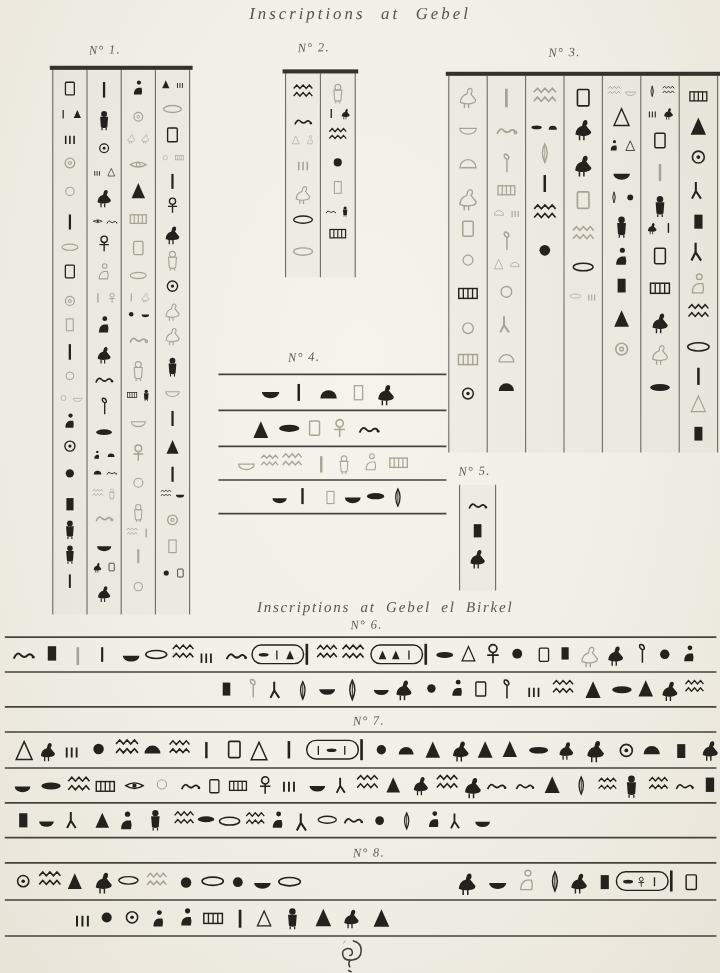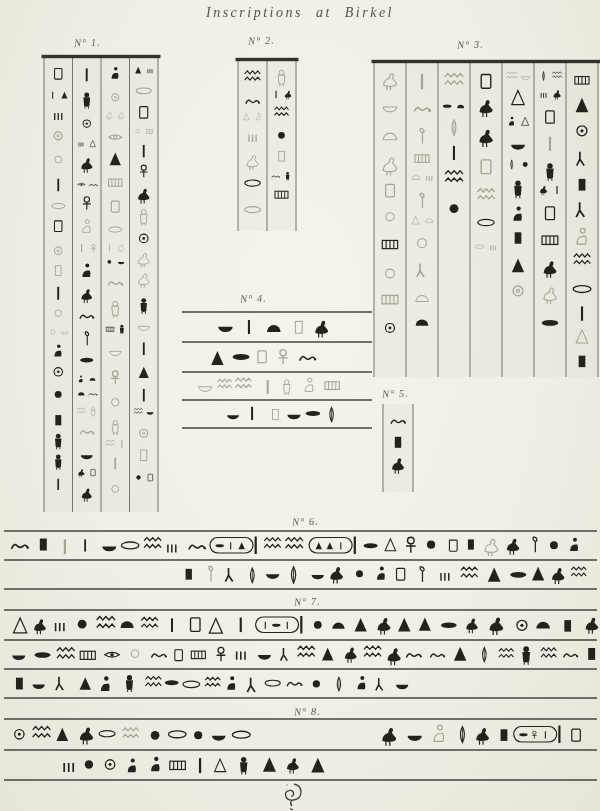--- a/index.html
+++ b/index.html
@@ -21,28 +21,29 @@
     letter-spacing:1px;transform:rotate(-2deg);white-space:nowrap;
   }
   .block{position:absolute;}
   .block svg{overflow:visible;display:block;}
   .flourish{position:absolute;}
 </style>
 </head>
 <body>
 
 <div class="page">
-  <div class="title">Inscriptions at Birkel</div>
+  <div class="title">Inscriptions at Gebel</div>
 
   <span class="lbl" style="left:74px;top:37px">N° 1.</span>
   <span class="lbl" style="left:248px;top:35px">N° 2.</span>
   <span class="lbl" style="left:457px;top:39px">N° 3.</span>
   <span class="lbl" style="left:240px;top:293px">N° 4.</span>
   <span class="lbl" style="left:382px;top:388px">N° 5.</span>
 
+  <div class="title2">Inscriptions at Gebel el Birkel</div>
   <span class="lbl" style="left:292px;top:516px">N° 6.</span>
   <span class="lbl" style="left:294px;top:596px">N° 7.</span>
   <span class="lbl" style="left:294px;top:706px">N° 8.</span>
 
   <div class="block" style="left: 44px; top: 58px; width: 114px; height: 454px;">
       <svg width="114" height="454" viewBox="0 0 114 454">
         <rect x="-1" y="0" width="116" height="454" fill="#8a8578" opacity="0.05"></rect>
         <line x1="0" y1="0" x2="0" y2="454" stroke="#34322c" stroke-width="0.9" opacity="0.7"></line>
         <line x1="28.5" y1="0" x2="28.5" y2="454" stroke="#34322c" stroke-width="0.9" opacity="0.7"></line>
         <line x1="57" y1="0" x2="57" y2="454" stroke="#34322c" stroke-width="0.9" opacity="0.7"></line>

